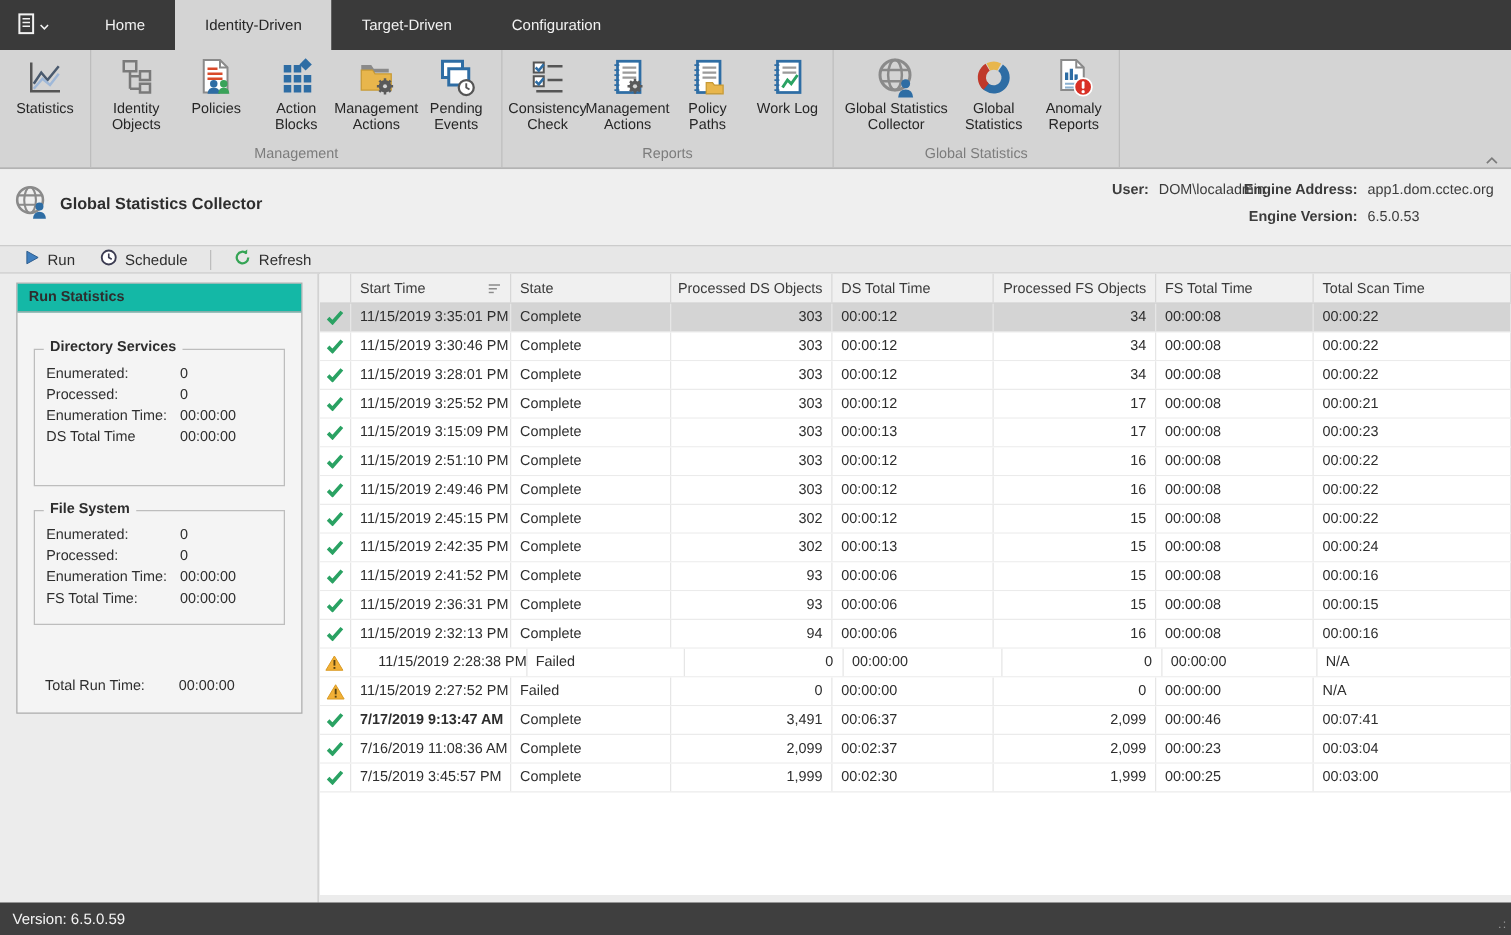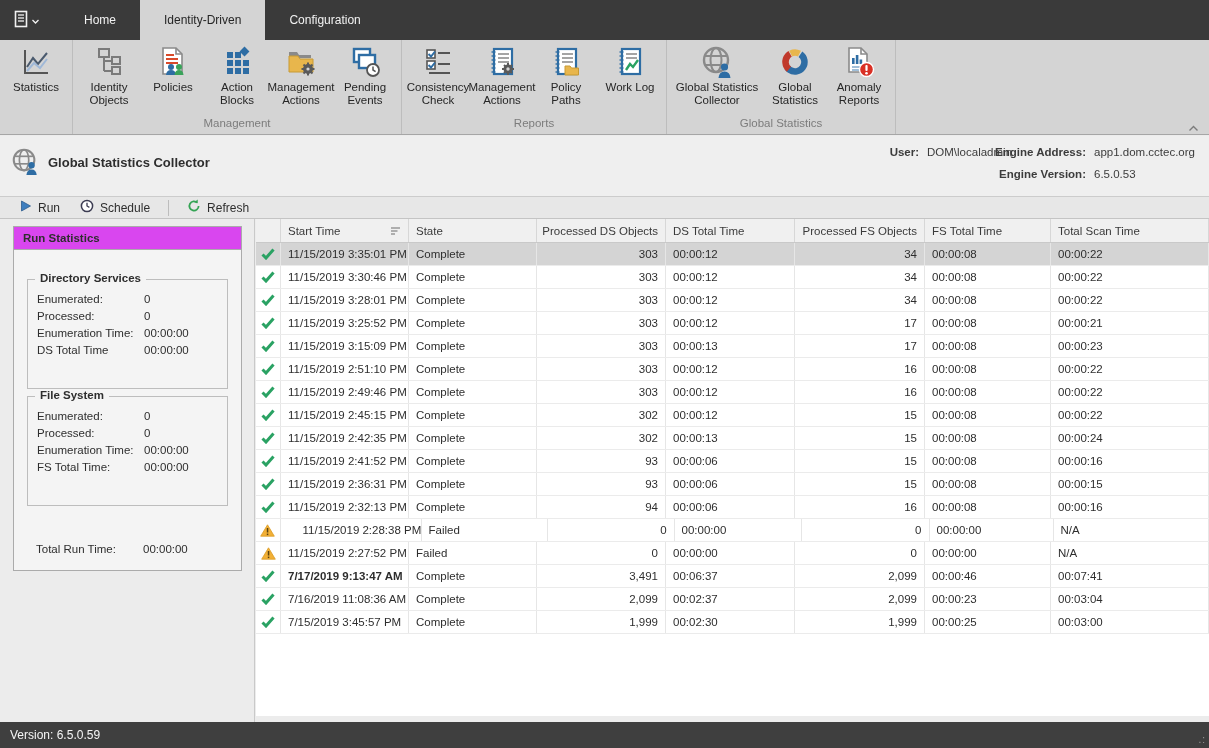--- a/index.html
+++ b/index.html
@@ -37,21 +37,21 @@
   .actionbar { position:absolute; left:0; top:196px; width:100%; height:23px; background:#e7e7e7; border-top:1px solid #cccccc; border-bottom:1px solid #c4c4c4; display:flex; align-items:center; padding-left:10px; }
   .abtn { display:flex; align-items:center; gap:6px; padding:0 10px; height:100%; cursor:pointer; color:#2e2e2e; }
   .ab-sep { width:1px; height:16px; background:#bdbdbd; margin:0 8px; }
 
   
   .content { position:absolute; left:0; top:219px; width:100%; height:503px; background:#ececec; }
 
   
   .left-panel { position:absolute; left:0; top:0; width:255px; height:503px; border-right:1px solid #c9c9c9; background:#ececec; }
   .rs-box { position:absolute; left:13px; top:7px; width:229px; height:345px; background:#f4f4f4; border:1px solid #ababab; }
-  .rs-head { height:23px; background:#d946ef; border-bottom:1px solid #ababab; display:flex; align-items:center; padding-left:9px; font-weight:bold; font-size:11.5px; color:#2e2e2e; }
+  .rs-head { height:23px; background:#14b8a6; border-bottom:1px solid #ababab; display:flex; align-items:center; padding-left:9px; font-weight:bold; font-size:11.5px; color:#2e2e2e; }
   .groupbox { position:absolute; left:13px; width:201px; border:1px solid #bdbdbd; padding:10px 0 8px 9px; }
   .groupbox .legend { position:absolute; top:-8px; left:7px; background:#f4f4f4; padding:0 5px; font-weight:bold; font-size:11.5px; color:#2e2e2e; }
   .stat-row { display:flex; height:17px; align-items:center; font-size:11.5px; color:#2e2e2e; }
   .stat-row .sl { width:107px; }
   .total-row { position:absolute; left:22px; display:flex; font-size:11.5px; color:#2e2e2e; }
   .total-row .sl { width:107px; font-weight:normal; }
 
   
   .grid { position:absolute; left:256px; top:0; width:953px; height:497px; background:#ffffff; }
   .g-head { display:flex; height:24px; background:#f0f0f0; border-bottom:1px solid #c9c9c9; }
@@ -85,20 +85,21 @@
       </span>
       <span>
         <svg width="7" height="5" viewBox="0 0 7 5">
             <path d="M0.5 1 L3.5 4 L6.5 1" fill="none" stroke="#f2f2f2" stroke-width="1.3"></path>
           </svg>
       </span>
     </div>
     <div class="tabs" id="tabs">
         <div class="tab">Home</div>
         <div class="tab active">Identity-Driven</div>
+        <div class="tab">Target-Driven</div>
         <div class="tab">Configuration</div>
       </div>
   </div>
 
   <div class="ribbon" id="ribbon">
       <div class="ribbon-group">
         <div class="rg-buttons">
           <div class="rbtn">
             <div class="ric">
               <svg width="32" height="32" viewBox="0 0 32 32">
@@ -430,21 +431,21 @@
                 <span class="sl">Enumeration Time:</span>
                 <span>00:00:00</span>
               </div>
               <div class="stat-row">
                 <span class="sl">DS Total Time</span>
                 <span>00:00:00</span>
               </div>
             </div>
         </div>
 
-        <div class="groupbox" style="top:169px; height:110px;">
+        <div class="groupbox" style="top:181px; height:92px;">
           <span class="legend">File System</span>
           <div id="fs-rows">
               <div class="stat-row">
                 <span class="sl">Enumerated:</span>
                 <span>0</span>
               </div>
               <div class="stat-row">
                 <span class="sl">Processed:</span>
                 <span>0</span>
               </div>

